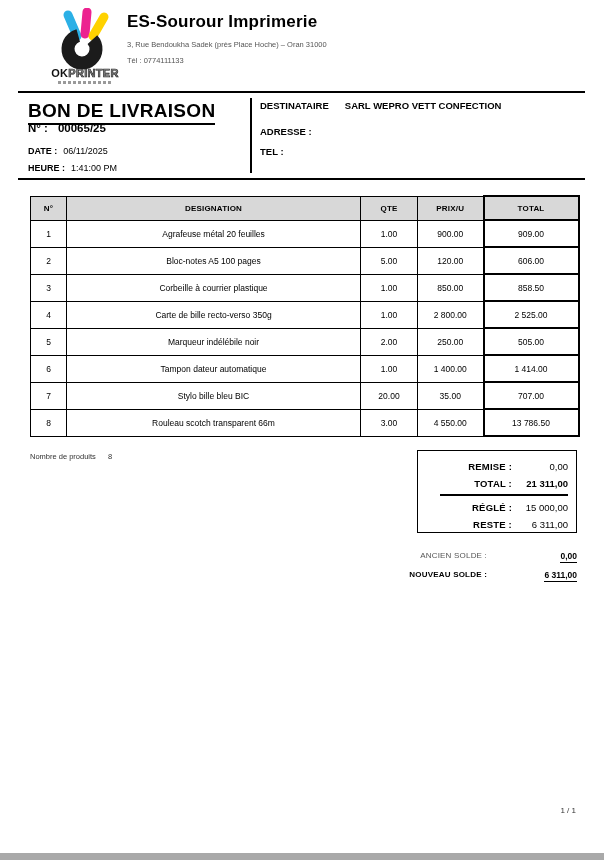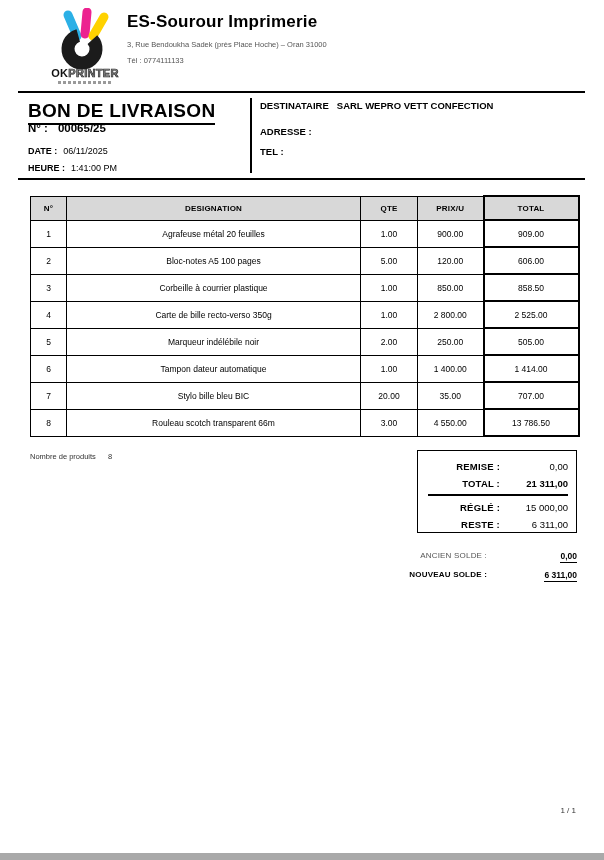--- a/index.html
+++ b/index.html
@@ -29,36 +29,36 @@
   .info { position:absolute; left:0; top:93px; width:604px; height:97px; }
   .doc-title { position:absolute; left:28px; top:7px; font-size:19px; font-weight:bold;
      border-bottom:2.5px solid #000; padding-bottom:1px; letter-spacing:.3px; }
   .doc-number { position:absolute; left:28px; top:29px; font-size:11.5px; font-weight:bold; }
   .doc-number .val { margin-left:10px;margin-top:10px; }
   .doc-date { position:absolute; left:28px; top:53px; font-size:9px; font-weight:bold; }
   .doc-date .val, .doc-time .val { font-weight:normal; margin-left:6px; }
   .doc-time { position:absolute; left:28px; top:70px; font-size:9px; font-weight:bold; }
   .vdivider { position:absolute; left:250px; top:5px; width:1.5px; height:75px; background:#000; }
   .dest-row { position:absolute; left:260px; top:7px; font-size:9.5px; font-weight:bold; }
-  .dest-row .val { margin-left:8px; }
+  .dest-row .val { margin-left:16px; }
   .addr-row { position:absolute; left:260px; top:33px; font-size:9.5px; font-weight:bold; }
   .tel-row  { position:absolute; left:260px; top:53px; font-size:9.5px; font-weight:bold; }
 
   
   table.items { position:absolute; left:30px; top:195px; width:548px; border-collapse:collapse; table-layout:fixed; }
   table.items th, table.items td { border:1px solid #000; text-align:center; vertical-align:middle; }
   table.items th { background:#d8d8d8; font-size:8px; font-weight:bold; height:24px; letter-spacing:.2px; }
   table.items td { font-size:8.5px; height:27px; }
   table.items th.col-total, table.items td.col-total { border-width:2px; }
 
   
   .product-count { position:absolute; left:30px; top:452px; font-size:7.5px; color:#333; }
   .product-count .val { margin-left:12px; }
   .totals-box { position:absolute; left:417px; top:450px; width:160px; height:83px;
-     border:1px solid #000; padding:7px 8px 0 4px; }
+     border:1px solid #000; padding:7px 8px 0 16px; }
   .t-row { display:flex; align-items:center; height:17px; font-size:9.5px; }
   .t-row .lbl { width:78px; text-align:right; font-weight:bold; letter-spacing:.2px; }
   .t-row .val { flex:1; text-align:right; }
   .t-row.bold .val { font-weight:bold; }
   .t-sep { height:1.5px; background:#000; margin:2px 0 3px 6px; }
 
   .solde { position:absolute; left:330px; top:546px; width:247px; }
   .s-row { display:flex; align-items:center; height:19px; font-size:8px; }
   .s-row .lbl { flex:1; text-align:right; padding-right:28px; letter-spacing:.2px; }
   .s-row.light .lbl { color:#555; }

